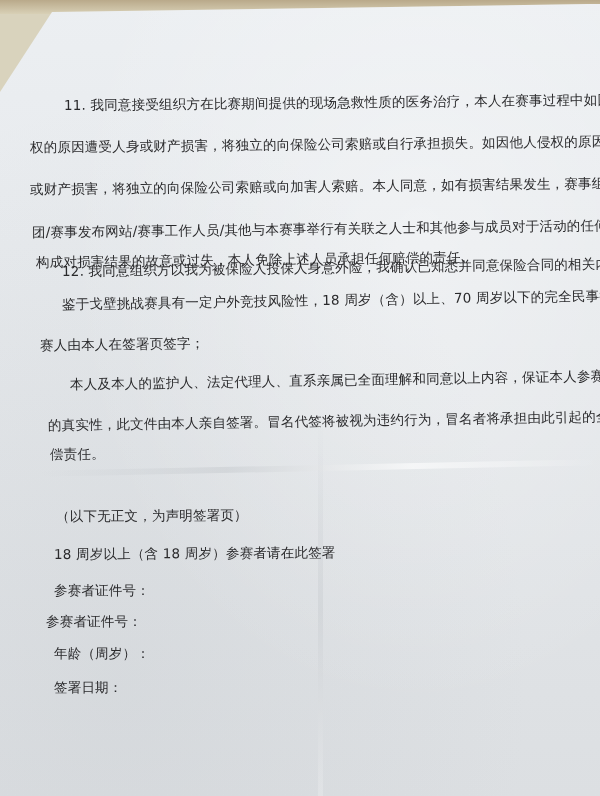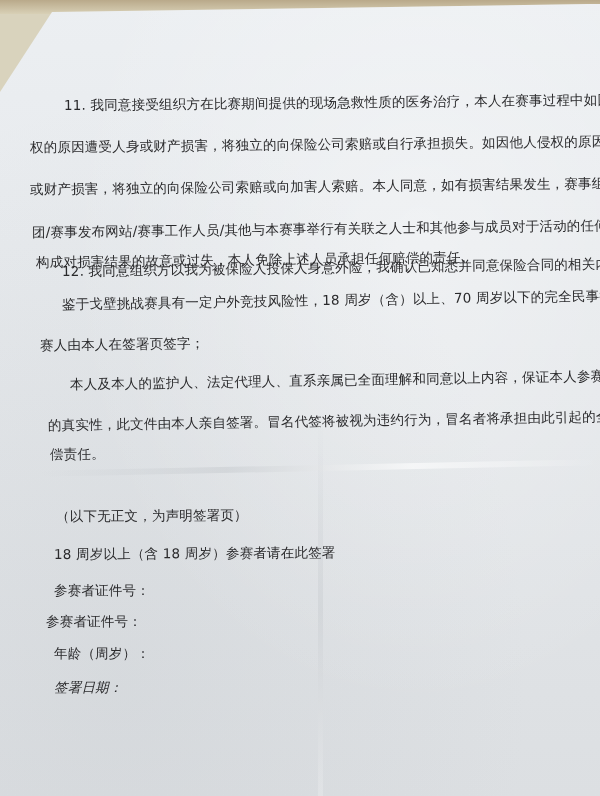--- a/index.html
+++ b/index.html
@@ -75,14 +75,14 @@
   <div class="text-line" style="left:48px; top:417px; transform: rotate(-0.9deg);">的真实性，此文件由本人亲自签署。冒名代签将被视为违约行为，冒名者将承担由此引起的全部法律及赔</div>
   <div class="text-line" style="left:50px; top:446px; transform: rotate(-0.6deg); font-family: Liberation Mono, monospace;">偿责任。</div>
 
   <div class="text-line" style="left:56px; top:508px; transform: rotate(-0.4deg);">（以下无正文，为声明签署页）</div>
 
   <div class="text-line" style="left:54px; top:546px; transform: rotate(-0.4deg);">18 周岁以上（含 18 周岁）参赛者请在此签署</div>
 
   <div class="text-line" style="left:54px; top:582px;">参赛者证件号：</div>
   <div class="text-line" style="left:46px; top:613px;">参赛者证件号：</div>
   <div class="text-line" style="left:54px; top:645px;">年龄（周岁）：</div>
-  <div class="text-line" style="left:54px; top:679px;font-style:italic;">签署日期：</div>
+  <div class="text-line" style="left:54px; top:679px;">签署日期：</div>
 </div>
 
 </body></html>

